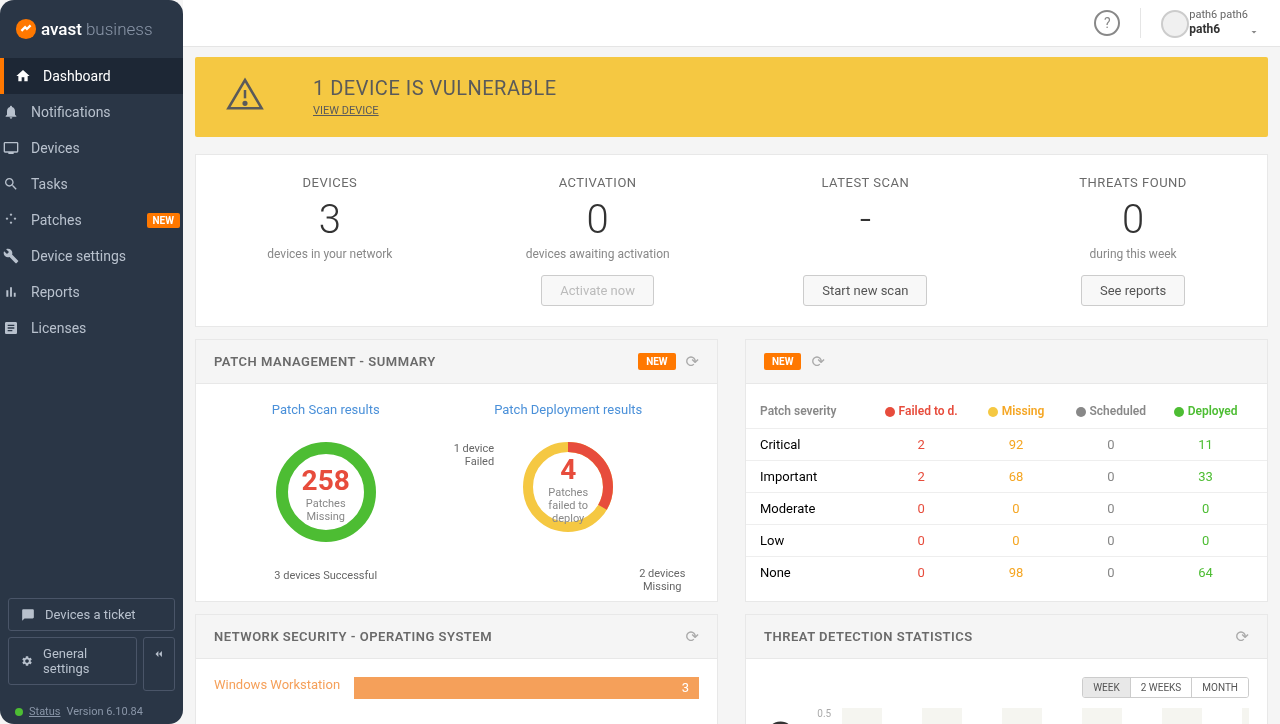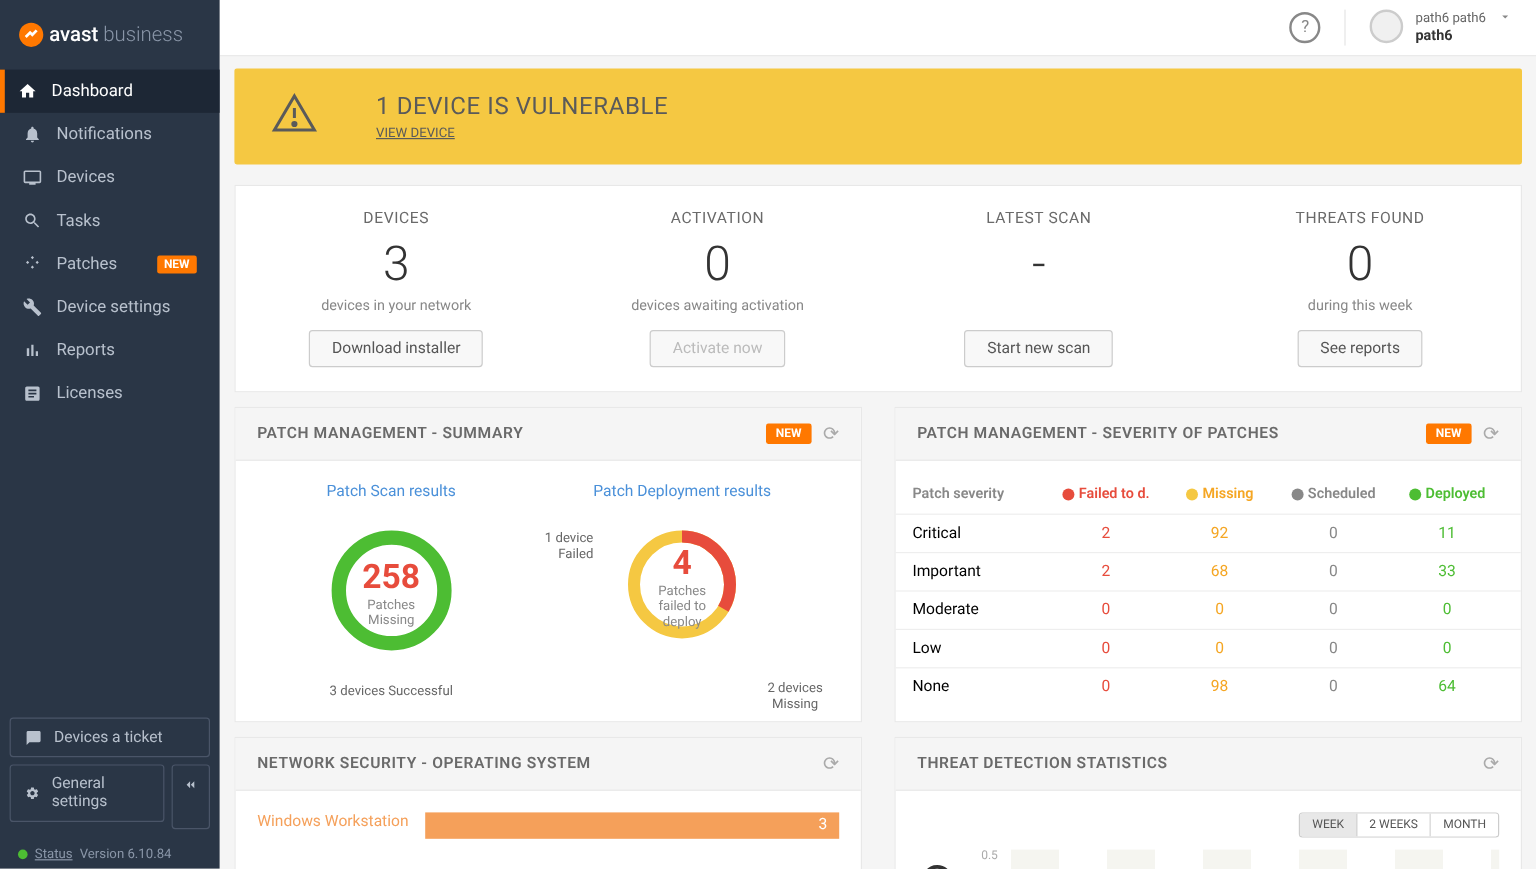--- a/index.html
+++ b/index.html
@@ -1,42 +1,42 @@
 <!DOCTYPE html>
 <html><head>
 <meta charset="utf-8">
 <style>
 * { margin: 0; padding: 0; box-sizing: border-box; font-family: -apple-system, BlinkMacSystemFont, "Segoe UI", Roboto, sans-serif; }
 body { background: #f5f5f5; display: flex; height: 724px; width: 1280px; overflow: hidden; }
 
 
-.sidebar { width: 183px; background: #2a3646; color: #fff; display: flex; flex-direction: column; }
+.sidebar { width: 183px; background: #2a3646; color: #fff; display: flex; flex-direction: column; border-radius: 14px; }
 .logo { padding: 18px 15px; display: flex; align-items: center; gap: 4px; }
 .logo-icon { width: 22px; height: 22px; }
 .logo-text { font-size: 17px; font-weight: 500; color: #fff; }
 .logo-biz { font-size: 17px; font-weight: 300; color: #8a96a8; }
 .nav { flex: 1; }
-.nav-item { display: flex; align-items: center; padding: 10px 19px; cursor: pointer; color: #b8c1cd; font-size: 14px; gap: 12px; position: relative; }
+.nav-item { display: flex; align-items: center; padding: 10px 3px; cursor: pointer; color: #b8c1cd; font-size: 14px; gap: 12px; position: relative; }
 .nav-item.active { background: #1d2735; color: #fff; border-left: 4px solid #ff7800; padding-left: 11px; }
 .nav-item svg { width: 16px; height: 16px; flex-shrink: 0; }
 .nav-badge { background: #ff7800; color: #fff; font-size: 10px; font-weight: bold; padding: 2px 6px; border-radius: 2px; margin-left: auto; }
 .sidebar-footer { padding: 8px; }
 .sb-btn { display: flex; align-items: center; gap: 10px; padding: 8px 12px; border: 1px solid #4a5568; border-radius: 3px; margin-bottom: 6px; color: #b8c1cd; font-size: 13px; cursor: pointer; }
 .sb-btn-row { display: flex; gap: 6px; }
 .sb-btn-row .sb-btn:first-child { flex: 1; }
 .sb-btn-collapse { padding: 8px; border: 1px solid #4a5568; border-radius: 3px; color: #b8c1cd; cursor: pointer; }
 .status-line { padding: 6px 15px; font-size: 11px; color: #8a96a8; display: flex; align-items: center; gap: 6px; }
 .status-dot { width: 8px; height: 8px; background: #4dbd33; border-radius: 50%; }
 .status-link { text-decoration: underline; }
 
 
 .main { flex: 1; display: flex; flex-direction: column; overflow-y: auto; }
 .topbar { background: #fff; border-bottom: 1px solid #e5e5e5; padding: 8px 20px; display: flex; justify-content: flex-end; align-items: center; gap: 20px; height: 48px; }
 .help-btn { width: 26px; height: 26px; border: 2px solid #888; border-radius: 50%; display: flex; align-items: center; justify-content: center; color: #888; font-size: 14px; cursor: pointer; }
-.user-area { display: flex; align-items: flex-start; gap: 10px; cursor: pointer; border-left: 1px solid #e5e5e5; padding-left: 20px; }
+.user-area { display: flex; align-items: flex-end; cursor: pointer; border-left: 1px solid #e5e5e5; padding-left: 20px; }
 .avatar { width: 28px; height: 28px; border: 2px solid #ccc; border-radius: 50%; background: #f0f0f0; }
 .user-names { font-size: 11px; color: #666; line-height: 1.3; }
 .user-names .u2 { font-weight: bold; color: #333; font-size: 12px; }
 
 .content { padding: 10px 12px; }
 
 
 .alert { background: #f5c842; padding: 18px 30px; display: flex; align-items: center; gap: 48px; border-radius: 2px; margin-bottom: 17px; }
 .alert-icon svg { width: 40px; height: 40px; }
 .alert-title { font-size: 20px; color: #5a5a5a; font-weight: 400; letter-spacing: 0.5px; }
@@ -215,21 +215,21 @@
         <div class="alert-title">1 DEVICE IS VULNERABLE</div>
         <div class="alert-link">VIEW DEVICE</div>
       </div>
     </div>
 
     <div class="stats" id="stats">
         <div class="stat">
     <div class="stat-label">DEVICES</div>
     <div class="stat-value">3</div>
     <div class="stat-sub">devices in your network</div>
-    <button class="stat-btn ">Download installer</button></div>
+    </div>
         <div class="stat">
     <div class="stat-label">ACTIVATION</div>
     <div class="stat-value">0</div>
     <div class="stat-sub">devices awaiting activation</div>
     <button class="stat-btn disabled">Activate now</button></div>
         <div class="stat">
     <div class="stat-label">LATEST SCAN</div>
     <div class="stat-value">-</div>
     <div class="stat-sub">&nbsp;</div>
     <button class="stat-btn ">Start new scan</button></div>
@@ -279,21 +279,20 @@
               </div>
               <div class="donut-anno" style="top:40px;left:-60px;text-align:right;width:60px">1 device Failed</div>
               <div class="donut-anno" style="bottom:-10px;right:-50px;width:60px">2 devices Missing</div>
             </div>
           </div>
         </div>
       </div>
 
       <div class="panel">
         <div class="panel-header">
-          <div class="panel-title">PATCH MANAGEMENT - SEVERITY OF PATCHES</div>
           <div class="panel-actions">
             <span class="new-badge">NEW</span>
             <span class="refresh-icon">⟳</span>
           </div>
         </div>
         <div class="panel-body" style="padding:10px 0 0 0" id="sev-table">
             <div class="sev-head">
               <div class="sev-cell" style="color:#888">Patch severity</div>
               <div class="sev-cell" style="color:#e74c3c"><span class="dot" style="background:#e74c3c"></span>Failed to d.</div>
               <div class="sev-cell" style="color:#f5a623"><span class="dot" style="background:#f5c842"></span>Missing</div>

